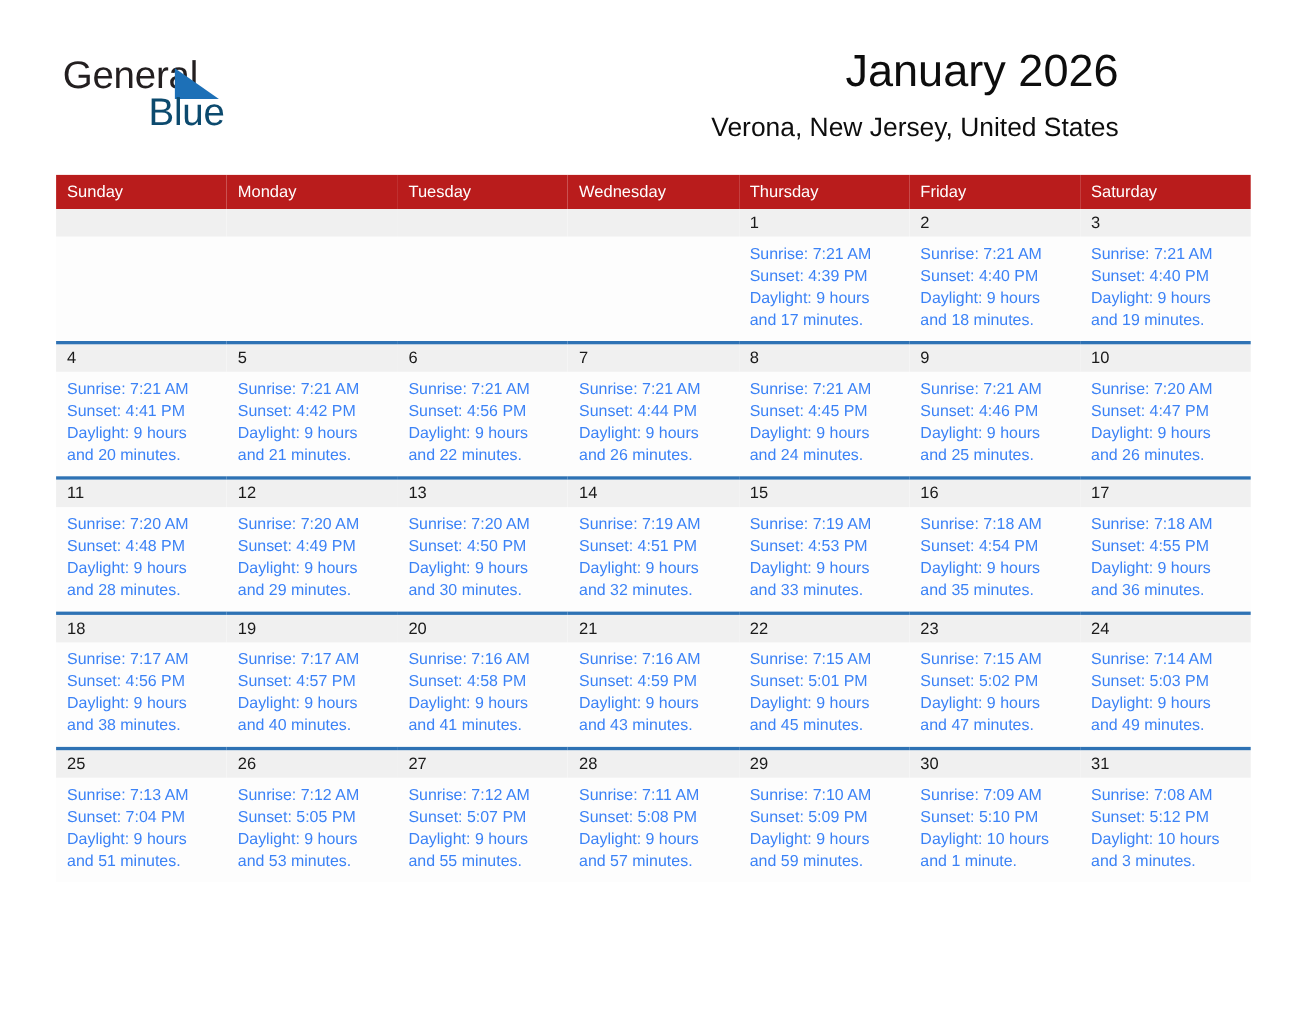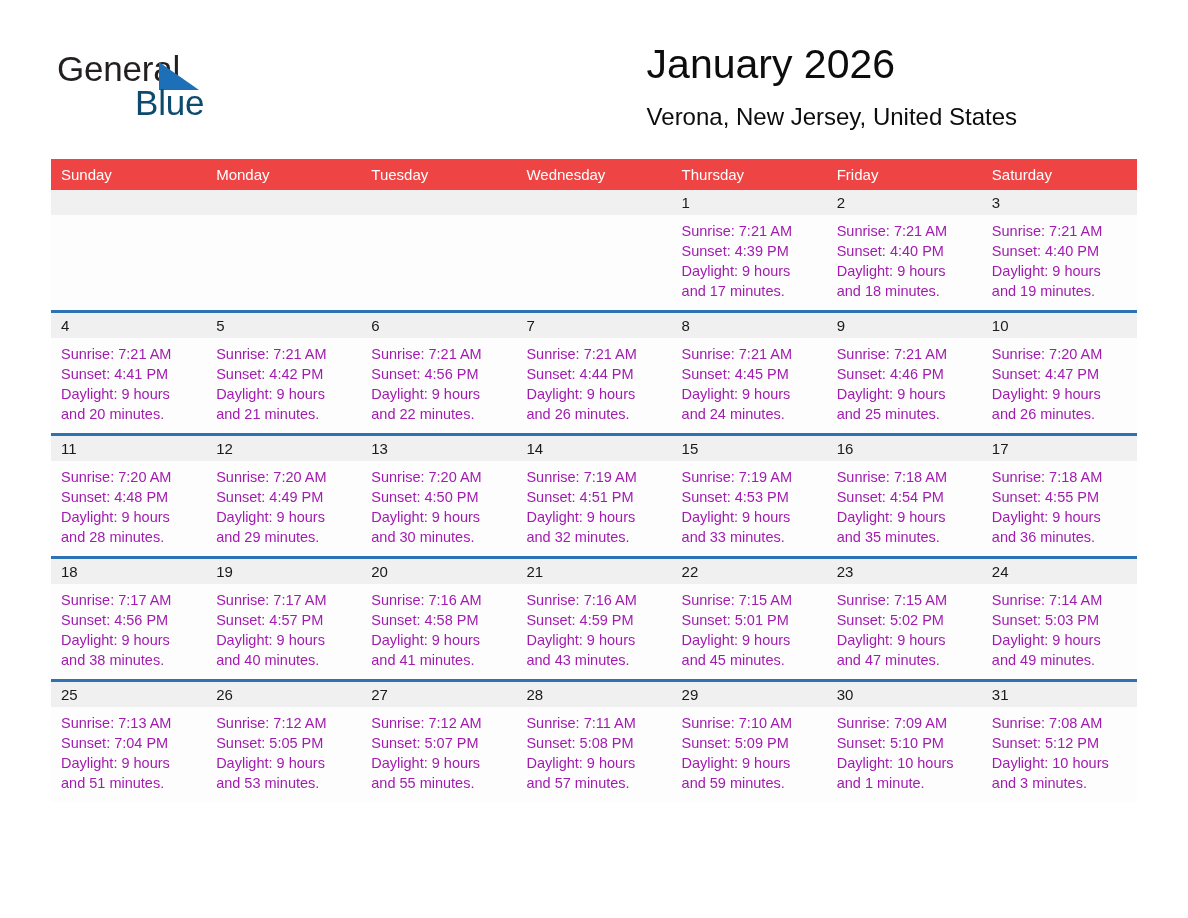--- a/index.html
+++ b/index.html
@@ -64,21 +64,21 @@
     line-height: 38px;
     color: #0c4a6e;
     letter-spacing: -0.2px;
     white-space: nowrap;
   }
 
   .title-block {
     position: absolute;
     right: 0;
     top: 0;
-    text-align: left;
+    text-align: right;
   }
   .cal-title {
     font-size: 41px;
     line-height: 48px;
     color: #0d0d0d;
     font-weight: normal;
     margin: 0;
     white-space: nowrap;
   }
   .cal-subtitle {
@@ -93,21 +93,21 @@
   
   .calendar {
     position: absolute;
     left: 51px;
     top: 159px;
     width: 1086px;
     border-collapse: collapse;
     table-layout: fixed;
   }
   .calendar th {
-    background: #ef4444;
+    background: #b91c1c;
     color: #ffffff;
     font-size: 15px;
     font-weight: normal;
     text-align: left;
     padding: 6px 0 7px 10px;
     height: 18px;
     vertical-align: middle;
   }
   .calendar td {
     vertical-align: top;
@@ -125,21 +125,21 @@
     padding: 2px 0 0 10px;
     box-sizing: border-box;
     font-size: 15px;
     color: #1a1a1a;
     line-height: 22px;
   }
   .cell-body {
     padding: 6px 8px 0 10px;
     font-size: 14.5px;
     line-height: 20px;
-    color: #a21caf;
+    color: #3b82f6;
   }
   .cell-body div {
     white-space: nowrap;
   }
   .empty .daynum-band {
     background: #f0f0f0;
   }
 </style>
 </head>
 <body>

